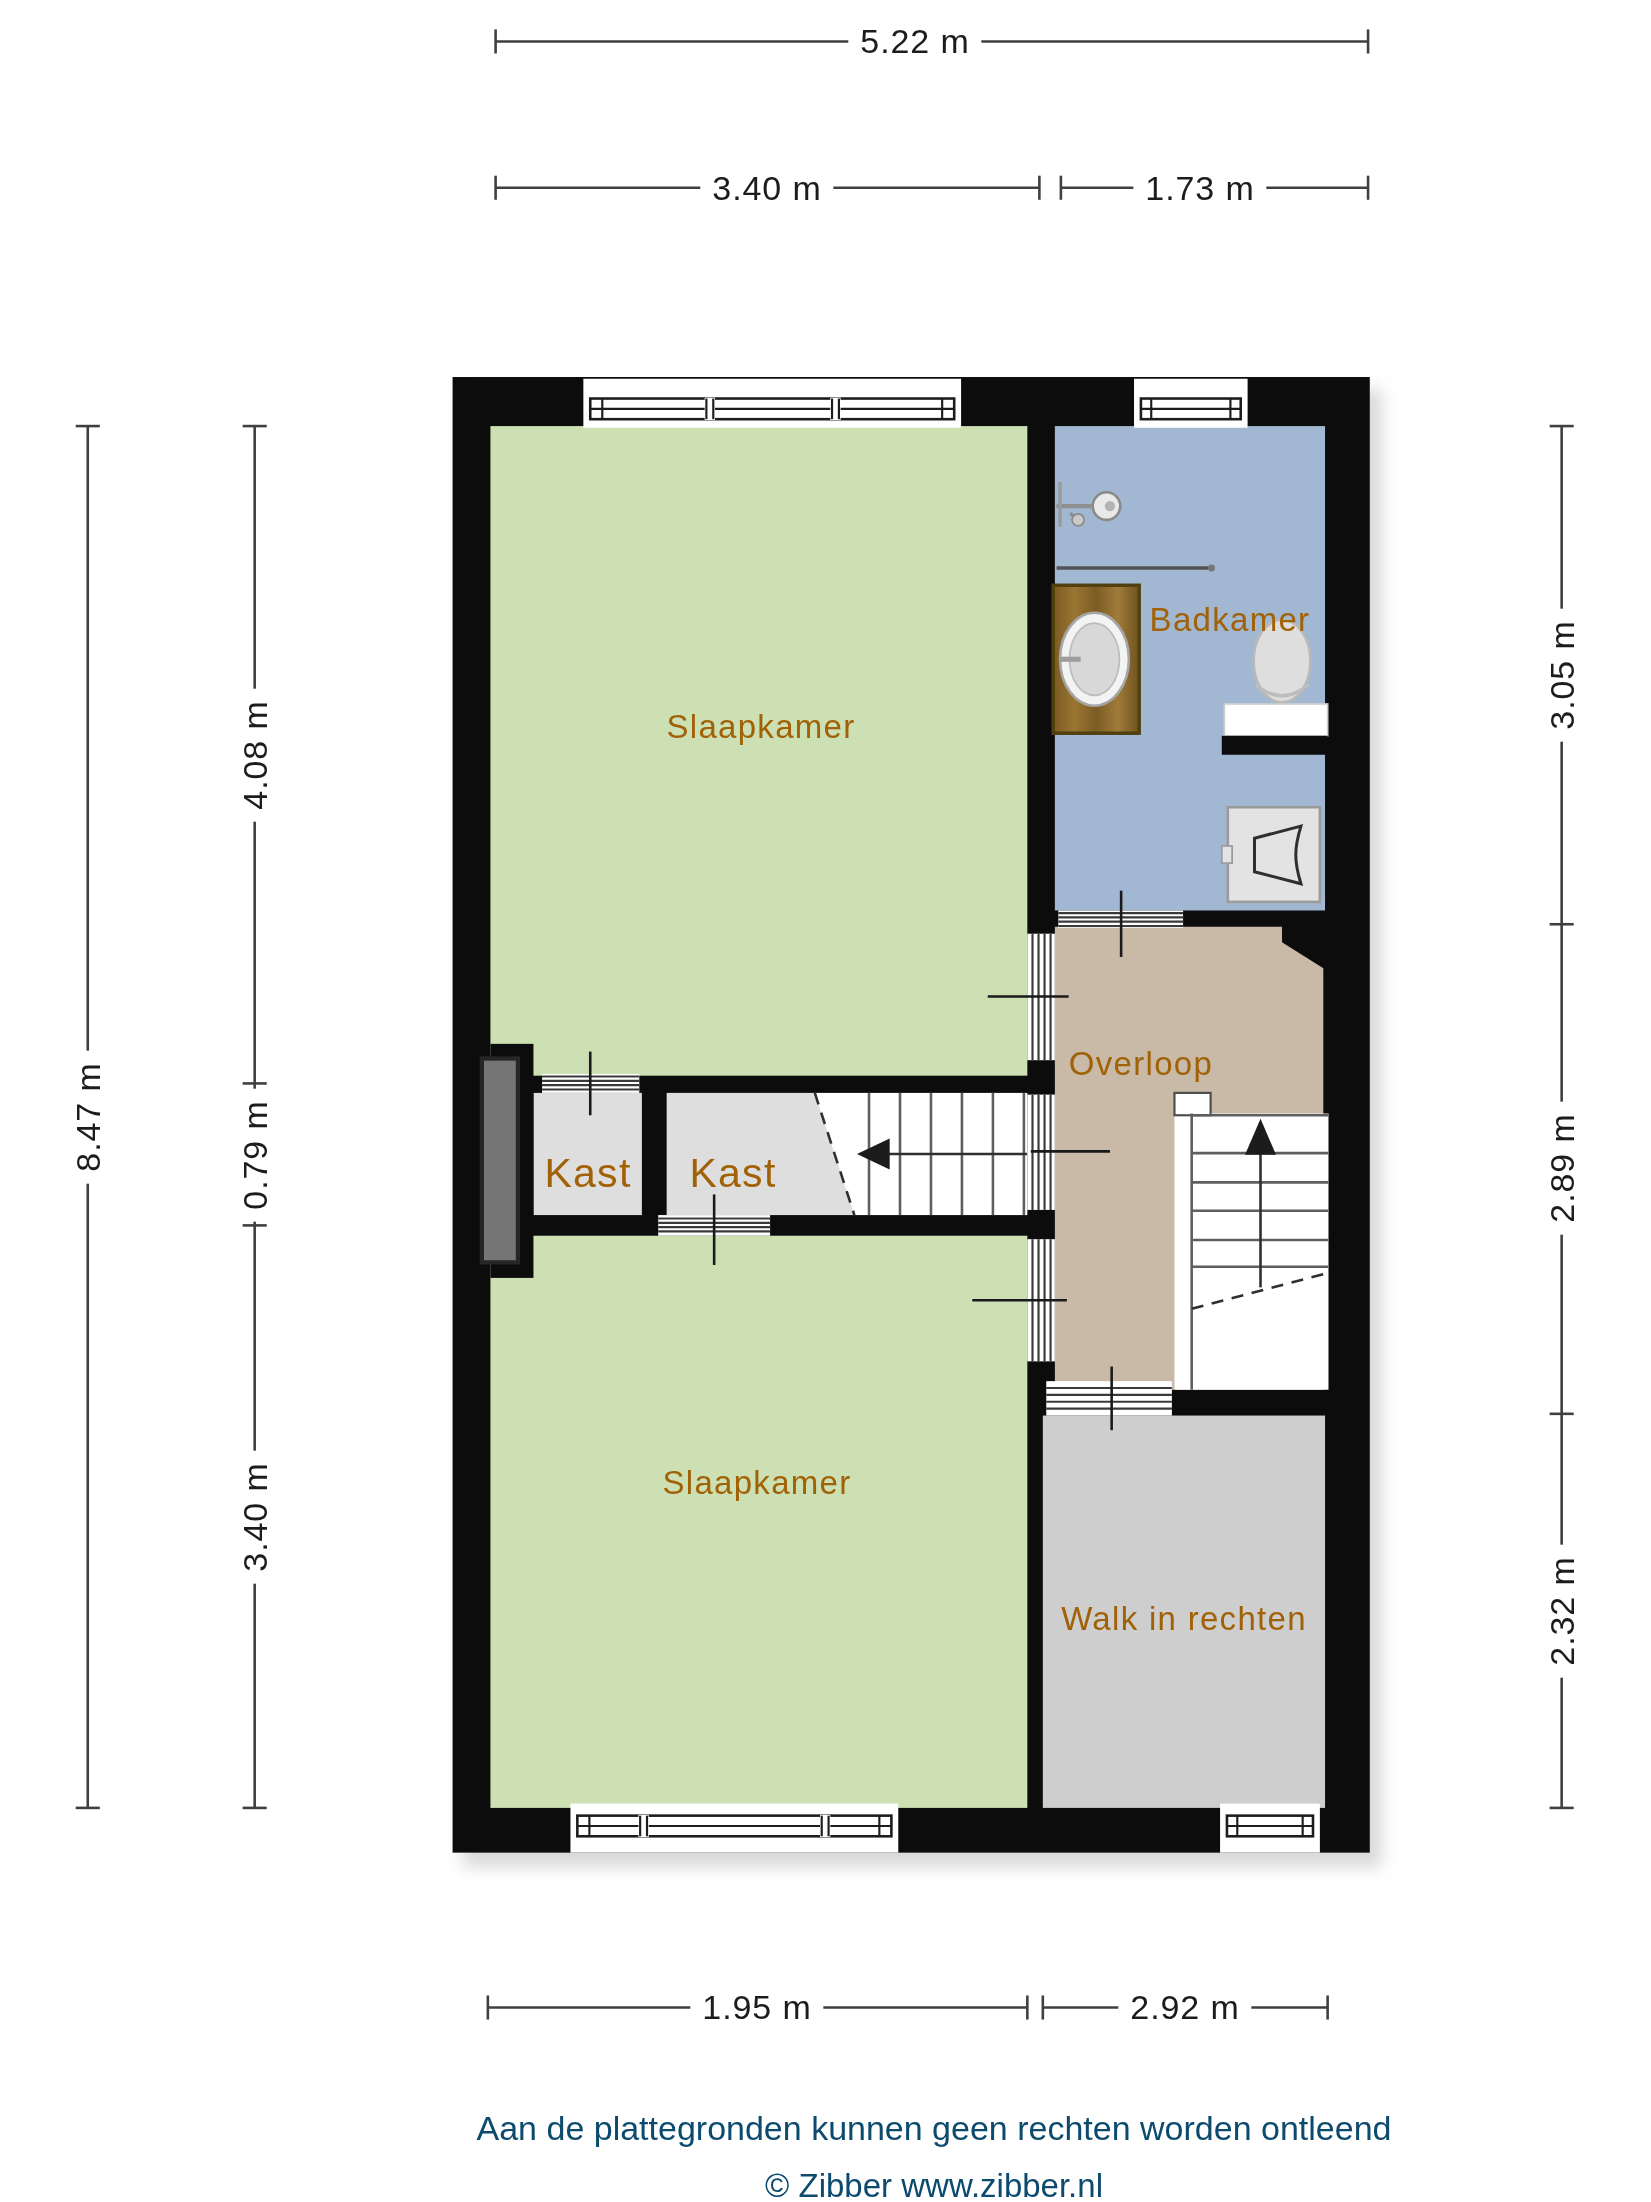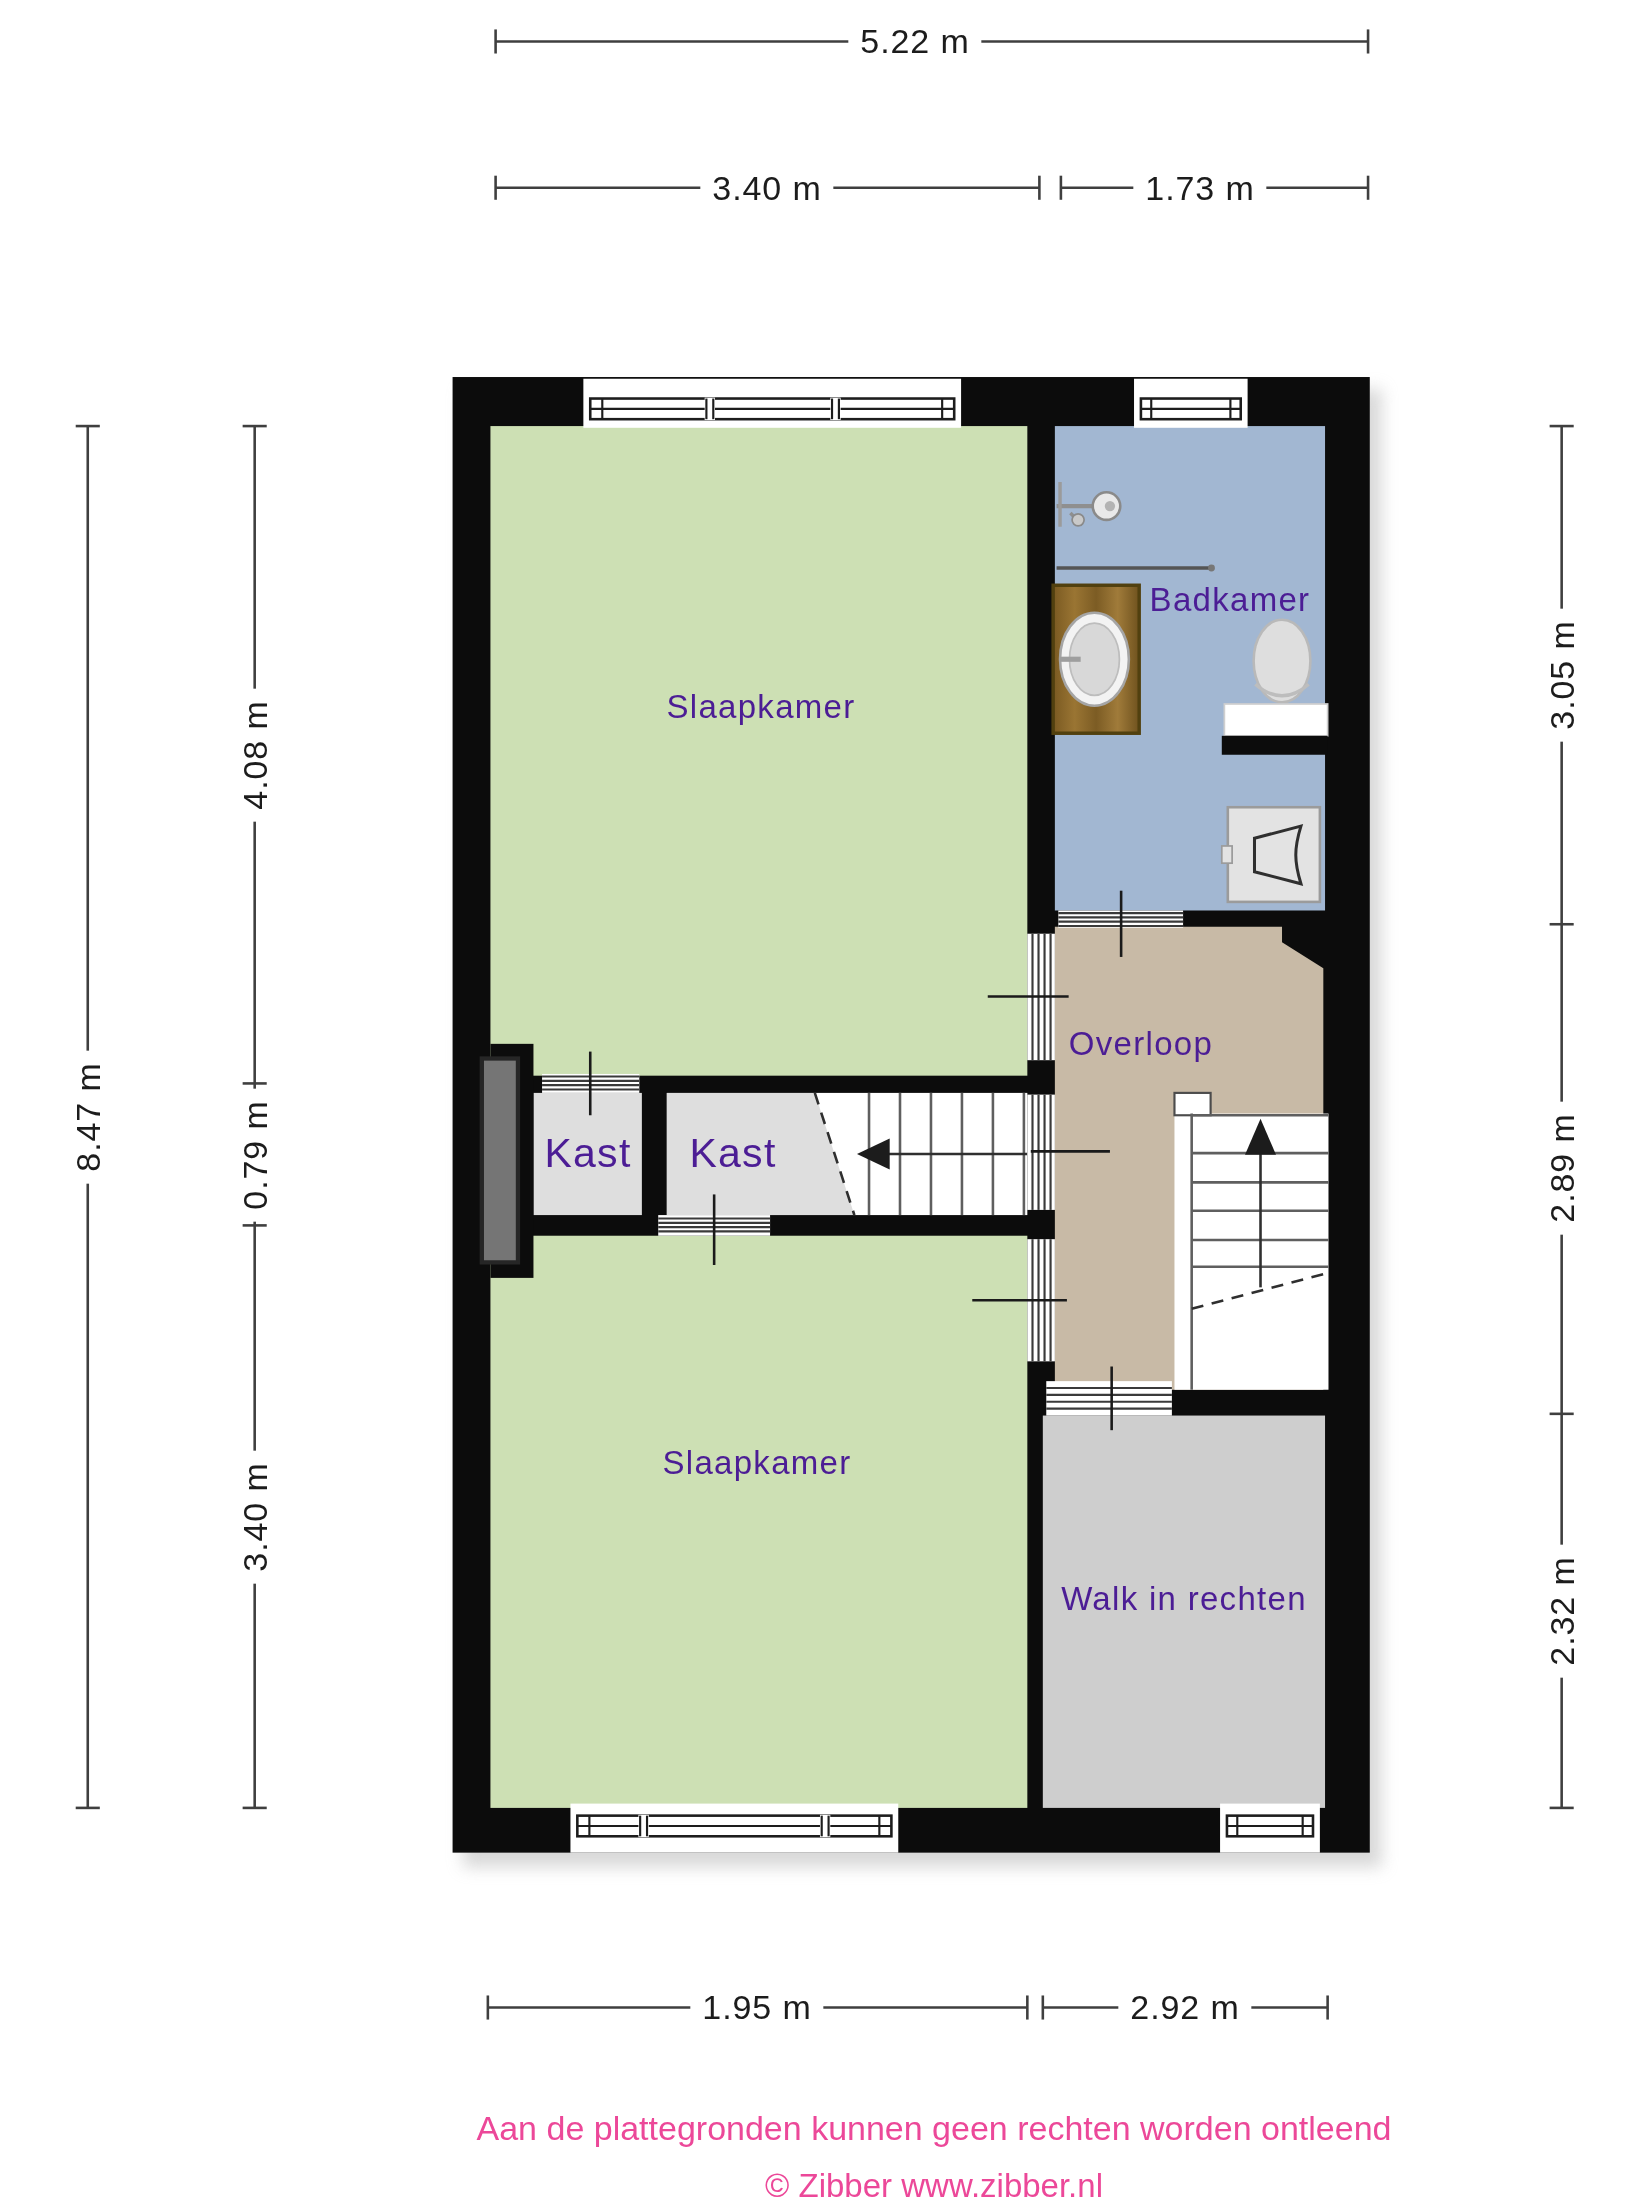--- a/index.html
+++ b/index.html
@@ -1,26 +1,26 @@
 <!DOCTYPE html>
 <html style="--c-wall: #0c0c0c; --c-bedroom: #cde0b4; --c-bathroom: #a2b7d2; --c-landing: #c8baa6; --c-kast: #dedede; --c-closet: #cecece; --c-dim: #3f3f3f; --c-ink: #1b1b1b;font-size:13.8px"><head>
 <meta charset="utf-8">
 <style>
   html,body{margin:0;padding:0;background:#fff;}
   #screen{position:relative;width:1652px;height:2203px;background:#fff;overflow:hidden;
           font-family:"Liberation Sans", sans-serif;color:var(--c-ink,#1b1b1b);}
   #plan-svg{position:absolute;left:0;top:0;}
   .lbl{position:absolute;transform:translate(-50%,-50%);white-space:nowrap;
-       font-size:33px;letter-spacing:1.3px;color:#4c1d95;}
+       font-size:33px;letter-spacing:1.3px;color:#a16207;margin-top:20px;}
   .lbl.small{font-size:41px;}
   .dim{position:absolute;transform:translate(-50%,-50%);white-space:nowrap;
        font-size:34px;color:#1c1c1c;background:#fff;padding:0 12px;letter-spacing:0.9px;}
   .dim.vert{transform:translate(-50%,-50%) rotate(-90deg);padding:0 12px;}
   .footer-line{position:absolute;transform:translate(-50%,-50%);white-space:nowrap;
-       font-size:34px;color:#ec4899;}
+       font-size:34px;color:#0c4a6e;}
   .footer-line.copy{font-size:33px;margin-top:21px;}
   
   .f-wall{fill:var(--c-wall,#0c0c0c);}
   .f-bed{fill:var(--c-bedroom,#cde0b4);}
   .f-bath{fill:var(--c-bathroom,#a2b7d2);}
   .f-land{fill:var(--c-landing,#c8baa6);}
   .f-kast{fill:var(--c-kast,#dedede);}
   .f-closet{fill:var(--c-closet,#cecece);}
   .tread{stroke:#5f5f5f;stroke-width:3;}
   .detail{stroke:#2f2f2f;stroke-width:3;fill:none;}

